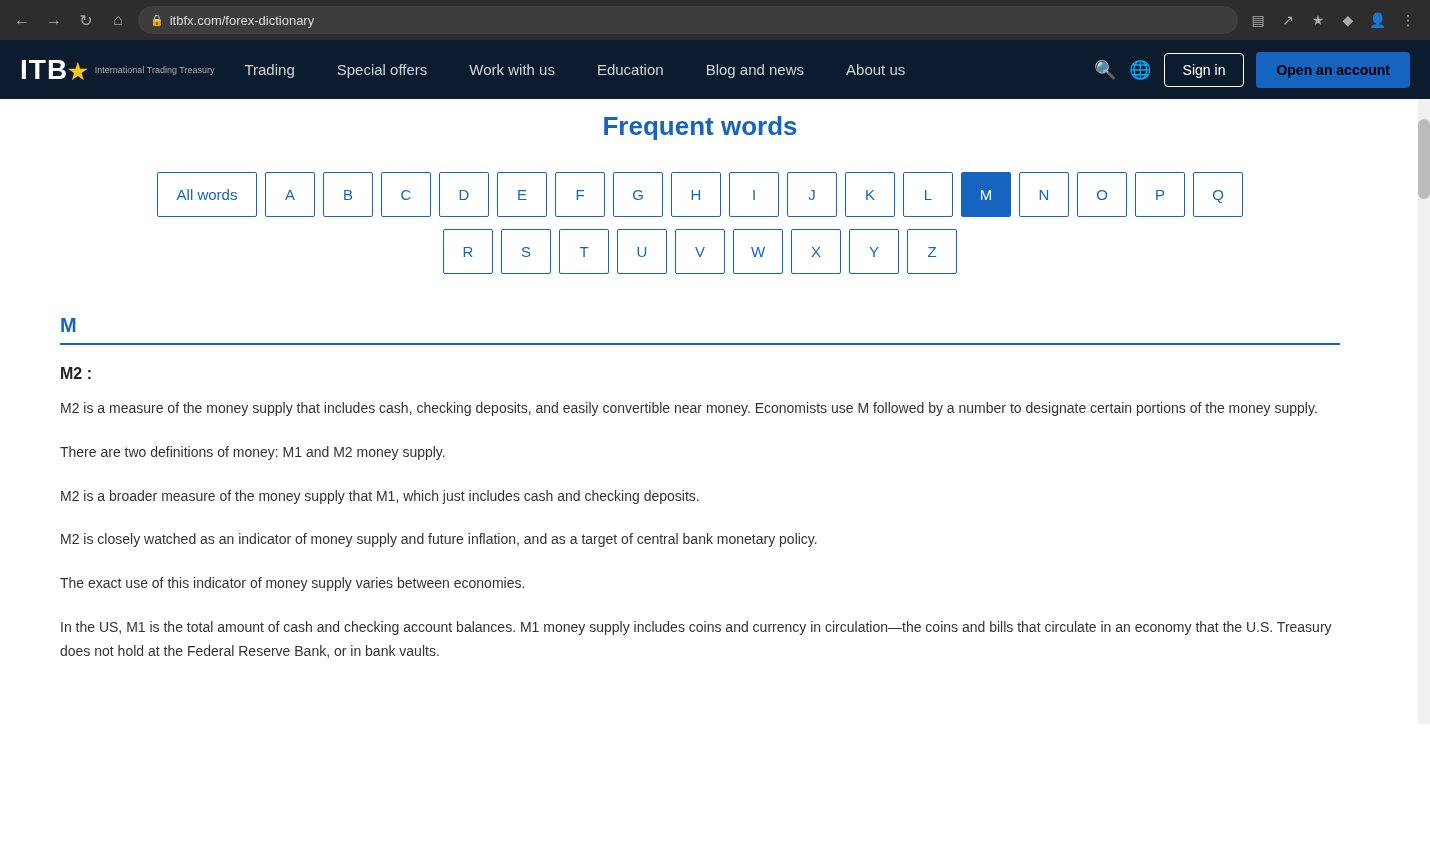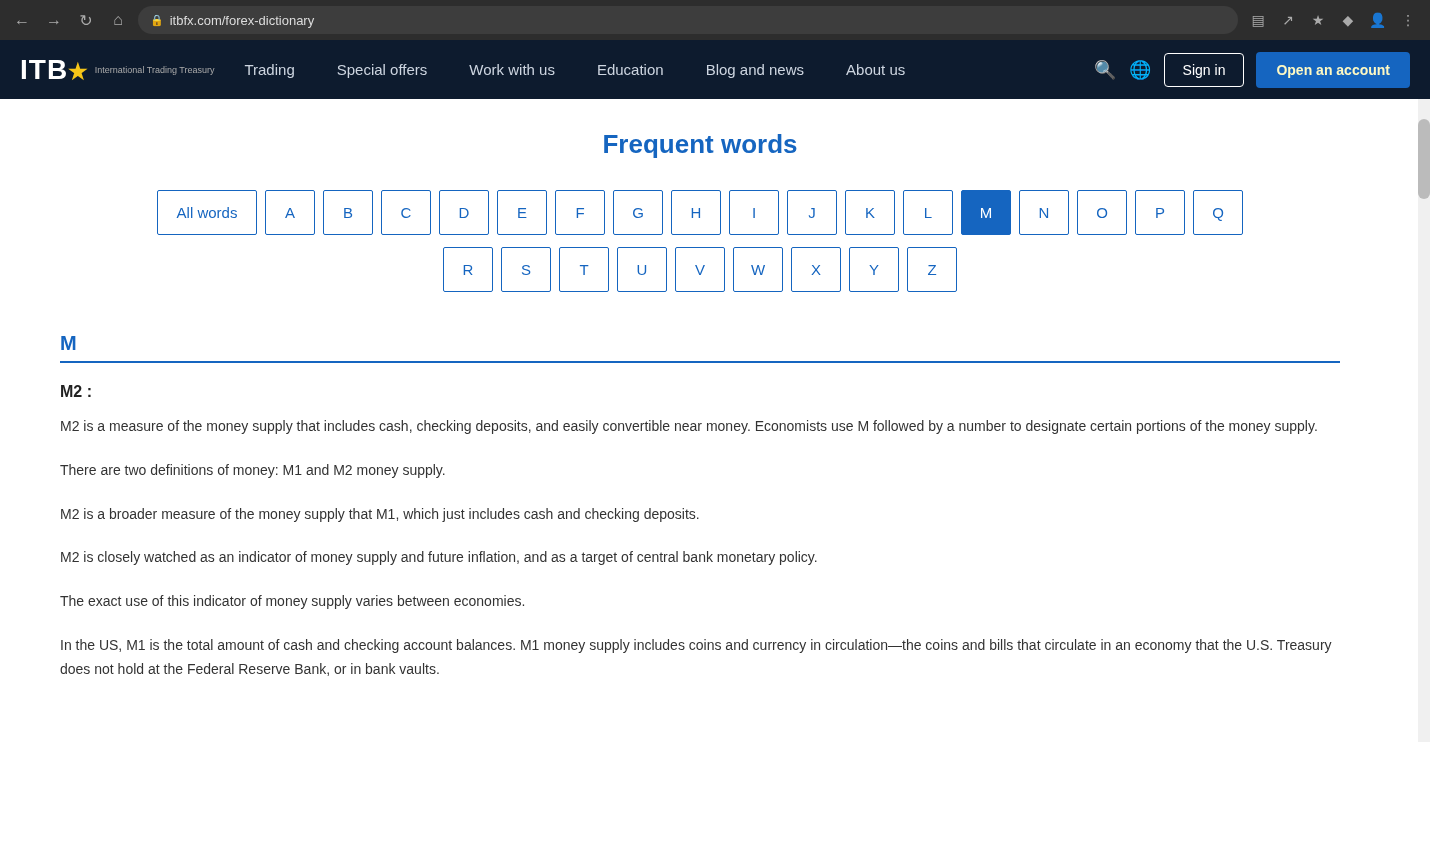--- a/index.html
+++ b/index.html
@@ -104,21 +104,21 @@
       border: 1.5px solid #fff;
       background: transparent;
       border-radius: 4px;
       padding: 8px 18px;
       font-size: 14px;
       cursor: pointer;
       text-align: center;
     }
     .open-account-btn {
       background: #1565c0;
-      color: #fef9c3;
+      color: #000000;
       border: none;
       border-radius: 4px;
       padding: 10px 20px;
       font-size: 14px;
       cursor: pointer;
       font-weight: bold;
     }
 
     
     .page-wrapper {
@@ -136,21 +136,21 @@
     .scrollbar-thumb {
       width: 100%;
       height: 80px;
       background: #bbb;
       border-radius: 6px;
       margin-top: 20px;
     }
 
     
     .main-content {
-      padding: 30px 60px 40px 60px;
+      padding: 12px 60px 40px 60px;
       max-width: 1400px;
     }
 
     .page-title {
       text-align: center;
       color: #1565c0;
       font-size: 26px;
       font-weight: bold;
       margin-bottom: 30px;
     }

